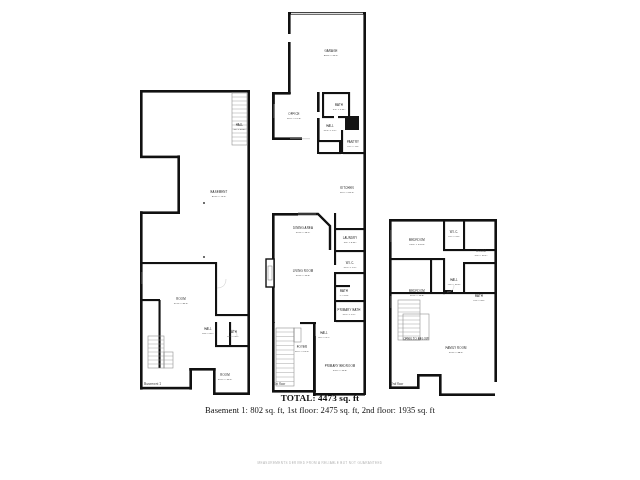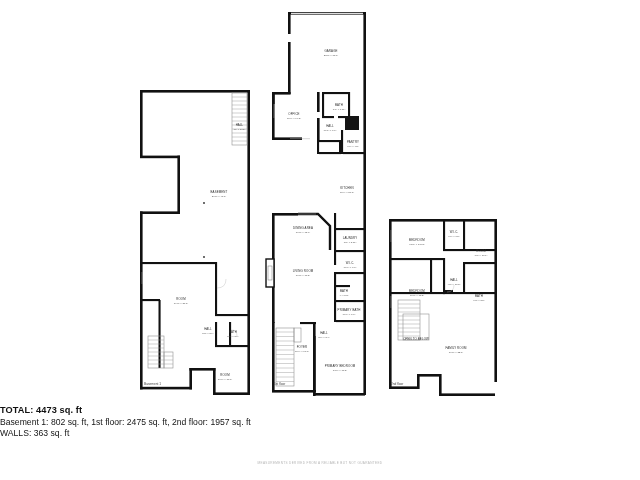--- a/index.html
+++ b/index.html
@@ -31,24 +31,25 @@
     top: 0;
     width: 640px;
     height: 480px;
     display: block;
   }
 
   
   #summary-block {
     position: absolute;
     left: 0;
-    top: 404px;
+    top: 392px;
     width: 640px;
-    text-align: left;
+    text-align: center;
     line-height: 1.32;
+    font-family: Liberation Serif, serif;
   }
   #summary-total {
     font-size: 9.2px;
     font-weight: bold;
     letter-spacing: 0.1px;
     color: #111;
     margin: 0 0 1px 0;
   }
   .summary-line {
     font-size: 8.6px;
@@ -456,17 +457,16 @@
       </g>
 
       <text class="floor-label" x="391" y="385">2nd floor</text>
     </g>
 
   </svg>
 </div>
 
 <div id="summary-block">
   <div id="summary-total">TOTAL: 4473 sq. ft</div>
-  <div class="summary-line">Basement 1: 802 sq. ft, 1st floor: 2475 sq. ft, 2nd floor: 1957 sq. ft</div>
-  <div class="summary-line">WALLS: 363 sq. ft</div>
+  <div class="summary-line">Basement 1: 802 sq. ft, 1st floor: 2475 sq. ft, 2nd floor: 1935 sq. ft</div>
 </div>
 
 <div id="summary-disclaimer">MEASUREMENTS DERIVED FROM A RELIABLE BUT NOT GUARANTEED</div>
 
 </body></html>

